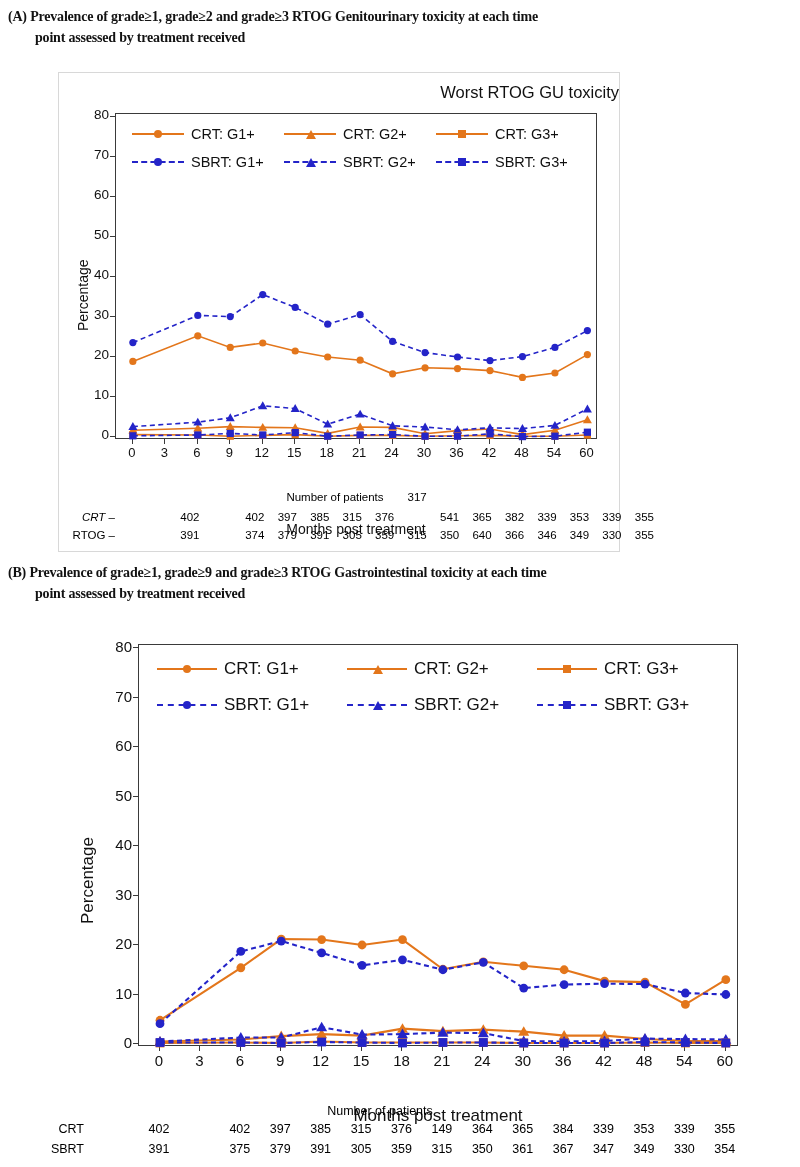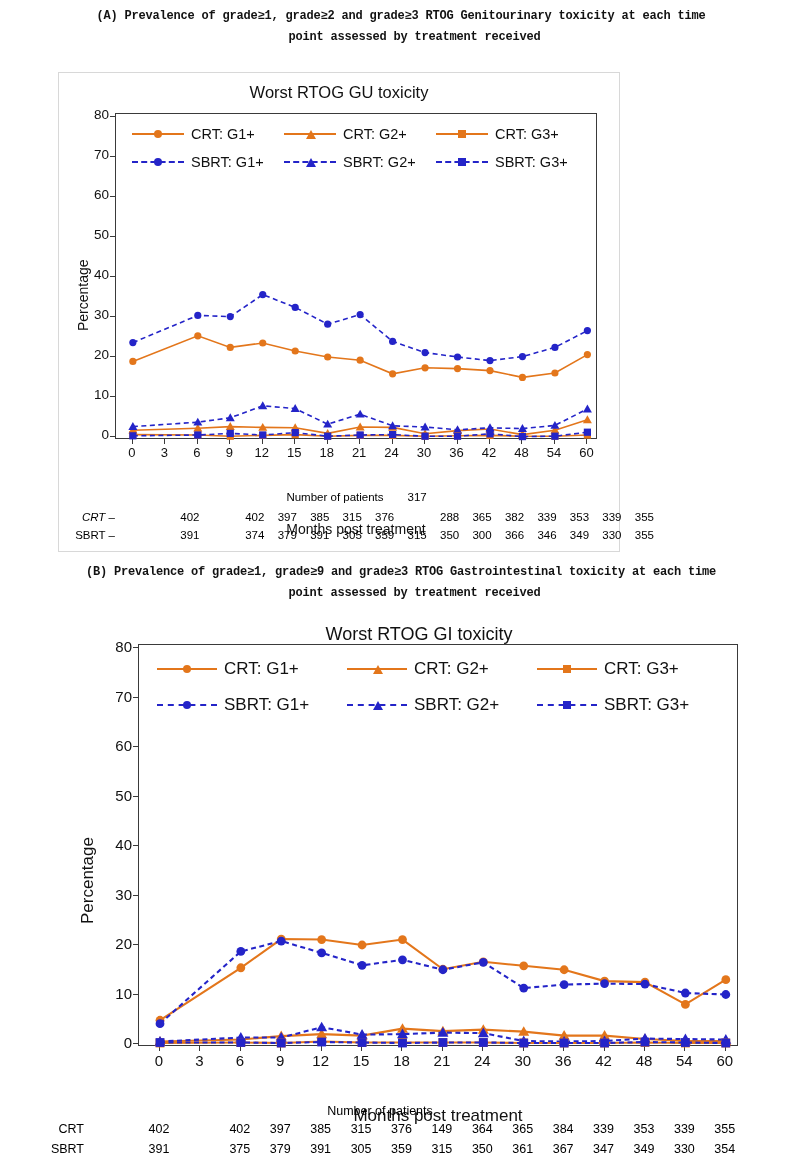--- a/index.html
+++ b/index.html
@@ -1,29 +1,29 @@
 <!DOCTYPE html>
 <html><head>
 <meta charset="utf-8">
 <style>
   html,body{margin:0;padding:0;background:#ffffff;}
   body{width:800px;height:1167px;font-family:"Liberation Sans",sans-serif;color:#000;overflow:hidden;position:relative;}
 
-  .panel-head{font-family:Liberation Mono, monospace;font-weight:bold;font-size:12px;line-height:21px;color:#121212;letter-spacing:-0.2px;text-align:center;}
+  .panel-head{font-family:Liberation Serif, serif;font-weight:bold;font-size:14px;line-height:21px;color:#121212;letter-spacing:-0.2px;}
   .panel-head .tag{display:inline-block;}
   .panel-head .txt{display:inline;}
   #headA{position:absolute;left:8px;top:6px;width:786px;}
   #headB{position:absolute;left:8px;top:562px;width:786px;}
   .head-l2{display:block;margin-left:27px;}
 
   .chart-box{position:absolute;background:#fff;border:1px solid #d8d8d8;}
   #boxA{left:58px;top:72px;width:560px;height:478px;}
   #boxB{left:60px;top:614px;width:718px;height:480px;border:none;}
 
-  .ctitle{position:absolute;text-align:center;font-size:17px;color:#111;white-space:nowrap;}
+  .ctitle{position:absolute;text-align:right;font-size:17px;color:#111;white-space:nowrap;}
   #titleA{left:0;top:10px;width:560px;font-size:16.5px;}
   #titleB{left:0;top:10px;width:718px;font-size:18px;}
 
   .plot{position:absolute;border:1px solid #3a3a3a;background:#fff;box-sizing:border-box;}
   #plotA{left:56px;top:40px;width:482px;height:326px;}
   #plotB{left:78px;top:30px;width:600px;height:402px;}
 
   svg.series{position:absolute;left:0;top:0;overflow:visible;}
 
   .ylab{position:absolute;font-size:13.5px;color:#111;text-align:right;white-space:nowrap;}
@@ -284,53 +284,52 @@
   <div id="riskA" style="position: absolute; left: 0px; top: 0px; width: 560px; height: 478px;">
     <div class="risk-title" style="left: 196px; top: 418px; width: 160px;">Number of patients</div>
   <div class="risk-rowlab" style="left: -4px; top: 438px; width: 60px; font-style: italic;">CRT –</div>
       <div class="risk-val" style="left: 114.87px; top: 438px; width: 32px;">402</div>
       <div class="risk-val" style="left: 179.802px; top: 438px; width: 32px;">402</div>
       <div class="risk-val" style="left: 212.268px; top: 438px; width: 32px;">397</div>
       <div class="risk-val" style="left: 244.735px; top: 438px; width: 32px;">385</div>
       <div class="risk-val" style="left: 277.201px; top: 438px; width: 32px;">315</div>
       <div class="risk-val" style="left: 309.667px; top: 438px; width: 32px;">376</div>
       <div class="risk-val" style="left: 342.133px; top: 418px; width: 32px;">317</div>
-      <div class="risk-val" style="left: 374.599px; top: 438px; width: 32px;">288</div>
+      <div class="risk-val" style="left: 374.599px; top: 438px; width: 32px;">541</div>
       <div class="risk-val" style="left: 407.065px; top: 438px; width: 32px;">365</div>
       <div class="risk-val" style="left: 439.531px; top: 438px; width: 32px;">382</div>
       <div class="risk-val" style="left: 471.998px; top: 438px; width: 32px;">339</div>
       <div class="risk-val" style="left: 504.464px; top: 438px; width: 32px;">353</div>
       <div class="risk-val" style="left: 536.93px; top: 438px; width: 32px;">339</div>
       <div class="risk-val" style="left: 569.396px; top: 438px; width: 32px;">355</div>
-      <div class="risk-rowlab" style="left: -4px; top: 456px; width: 60px;">SBRT –</div>
+      <div class="risk-rowlab" style="left: -4px; top: 456px; width: 60px;">RTOG –</div>
       <div class="risk-val" style="left: 114.87px; top: 456px; width: 32px;">391</div>
       <div class="risk-val" style="left: 179.802px; top: 456px; width: 32px;">374</div>
       <div class="risk-val" style="left: 212.268px; top: 456px; width: 32px;">379</div>
       <div class="risk-val" style="left: 244.735px; top: 456px; width: 32px;">391</div>
       <div class="risk-val" style="left: 277.201px; top: 456px; width: 32px;">305</div>
       <div class="risk-val" style="left: 309.667px; top: 456px; width: 32px;">359</div>
       <div class="risk-val" style="left: 342.133px; top: 456px; width: 32px;">315</div>
       <div class="risk-val" style="left: 374.599px; top: 456px; width: 32px;">350</div>
-      <div class="risk-val" style="left: 407.065px; top: 456px; width: 32px;">300</div>
+      <div class="risk-val" style="left: 407.065px; top: 456px; width: 32px;">640</div>
       <div class="risk-val" style="left: 439.531px; top: 456px; width: 32px;">366</div>
       <div class="risk-val" style="left: 471.998px; top: 456px; width: 32px;">346</div>
       <div class="risk-val" style="left: 504.464px; top: 456px; width: 32px;">349</div>
       <div class="risk-val" style="left: 536.93px; top: 456px; width: 32px;">330</div>
       <div class="risk-val" style="left: 569.396px; top: 456px; width: 32px;">355</div>
     </div>
 </div>
 
 <div class="panel-head" id="headB">
   <span class="tag">(B)</span>
   <span class="txt">Prevalence of grade≥1, grade≥9 and grade≥3 RTOG Gastrointestinal toxicity at each time</span>
   <span class="head-l2">point assessed by treatment received</span>
 </div>
 
 <div class="chart-box" id="boxB">
-  <div class="ctitle" id="titleB">Worst RTOG GI toxicity</div>
   <div class="ytitle" id="ytitleB">Percentage</div>
   <div class="axis-title" id="xtitleB">Months post treatment</div>
 
   <div id="plotB-ylabs">
       <div class="ylab" style="left: 38px; top: 420px; font-size: 15px;">0</div>
       <div class="ytick" style="left: 73px; top: 429px;"></div>
       <div class="ylab" style="left: 38px; top: 370.5px; font-size: 15px;">10</div>
       <div class="ytick" style="left: 73px; top: 379.5px;"></div>
       <div class="ylab" style="left: 38px; top: 321px; font-size: 15px;">20</div>
       <div class="ytick" style="left: 73px; top: 330px;"></div>

